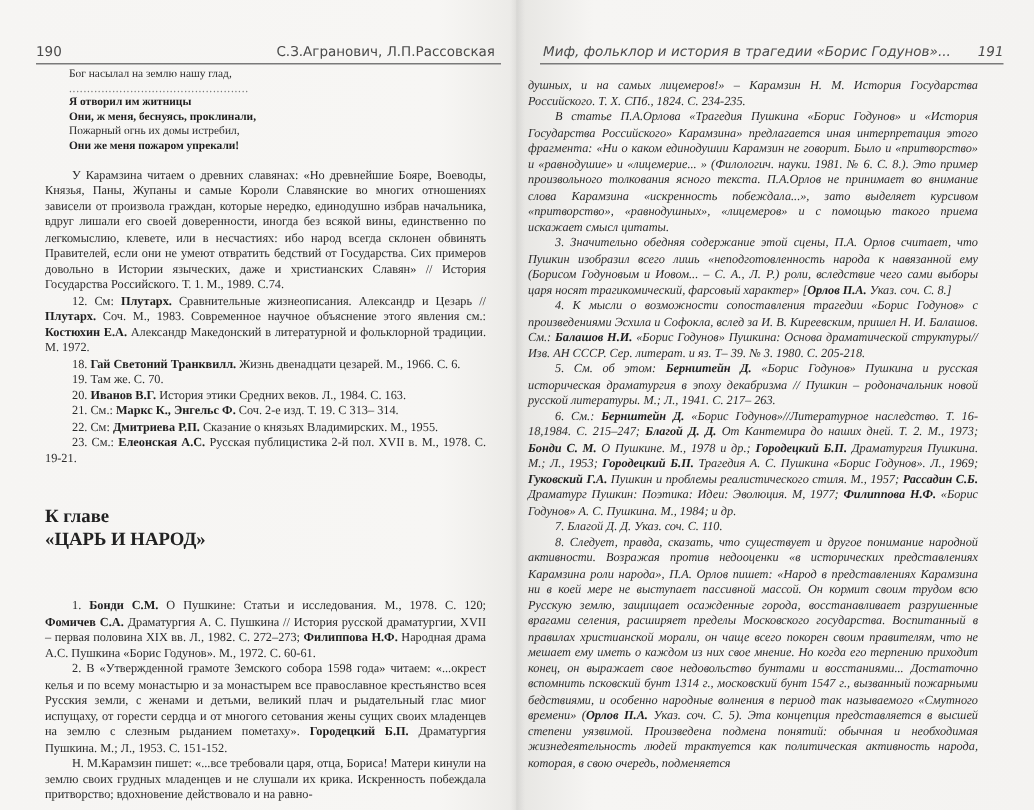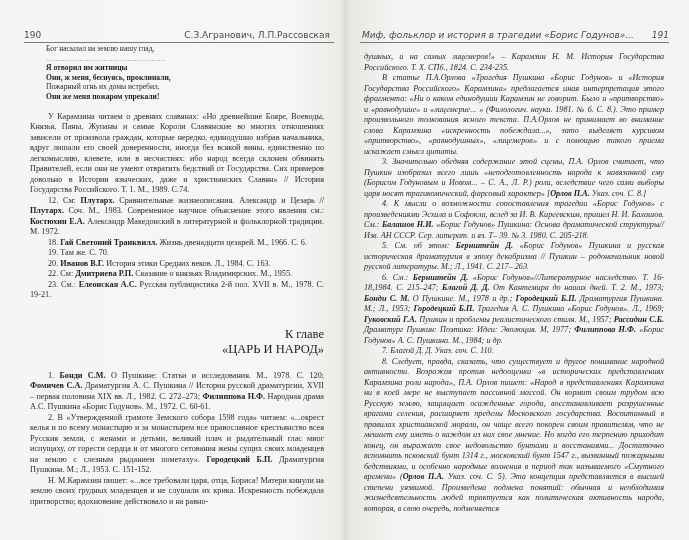--- a/index.html
+++ b/index.html
@@ -21,28 +21,28 @@
     display:flex; justify-content:space-between; align-items:flex-end; }
   .left .runhead { left:24px; right:14px; }
   .right .runhead { left:18px; right:20px; }
   .runhead .pnum { font-size:9px; }
   .rule { position:absolute; top:42px; height:1px; background:#7a7a7a; }
   .left .rule { left:24px; right:10px; }
   .right .rule { left:16px; right:20px; }
 
   .body { position:absolute; font-size:8.2px; line-height:10.5px; text-align:justify; color:#2b2b2b; }
   .left .body { left:30px; width:294px; top:44px; }
-  .right .body { left:20px; width:300px; top:52px; }
+  .right .body { left:8px; width:300px; top:52px; }
   .body p { margin:0; }
   .ind { text-indent:18px; }
   .b { font-weight:bold; color:#1e1e1e; }
   .verse { margin-left:16px; font-size:7.6px; line-height:9.6px; }
   .verse .dots { letter-spacing:0.5px; color:#777; }
   .gap-m { height:10px; }
-  .chapter { text-align:right; font-weight:normal; font-size:12.5px; line-height:15px; color:#222; margin:26px 0 14px 0; }
+  .chapter { text-align:left; font-weight:bold; font-size:12.5px; line-height:15px; color:#222; margin:26px 0 32px 0; }
 </style>
 </head>
 <body>
 
 <div class="spread">
 
   <div class="page left">
     <div class="runhead">
       <span class="pnum">190</span>
       <span>С.З.Агранович, Л.П.Рассовская</span>
@@ -62,20 +62,21 @@
       <p class="ind">У Карамзина читаем о древних славянах: «Но древнейшие Бояре, Воеводы, Князья, Паны, Жупаны и самые Короли Славянские во многих отношениях зависели от произвола граждан, которые нередко, единодушно избрав начальника, вдруг лишали его своей доверенности, иногда без всякой вины, единственно по легкомыслию, клевете, или в несчастиях: ибо народ всегда склонен обвинять Правителей, если они не умеют отвратить бедствий от Государства. Сих примеров довольно в Истории языческих, даже и христианских Славян» // История Государства Российского. Т. 1. М., 1989. С.74.</p>
 
       <p class="ind"><span>12. См: </span><span class="b">Плутарх.</span><span> Сравнительные жизнеописания. Александр и Цезарь // </span><span class="b">Плутарх.</span><span> Соч. М., 1983. Современное научное объяснение этого явления см.: </span><span class="b">Костюхин Е.А.</span><span> Александр Македонский в литературной и фольклорной традиции. М. 1972.</span></p>
 
       <p class="ind"><span>18. </span><span class="b">Гай Светоний Транквилл.</span><span> Жизнь двенадцати цезарей. М., 1966. С. 6.</span></p>
 
       <p class="ind">19. Там же. С. 70.</p>
 
       <p class="ind"><span>20. </span><span class="b">Иванов В.Г.</span><span> История этики Средних веков. Л., 1984. С. 163.</span></p>
 
+      <p class="ind"><span>21. См.: </span><span class="b">Маркс К., Энгельс Ф.</span><span> Соч. 2-е изд. Т. 19. С 313– 314.</span></p>
 
       <p class="ind"><span>22. См: </span><span class="b">Дмитриева Р.П.</span><span> Сказание о князьях Владимирских. М., 1955.</span></p>
 
       <p class="ind"><span>23. См.: </span><span class="b">Елеонская А.С.</span><span> Русская публицистика 2-й пол. XVII в. М., 1978. С. 19-21.</span></p>
 
       <div class="chapter">
         <div>К главе</div>
         <div>«ЦАРЬ И НАРОД»</div>
       </div>
 

